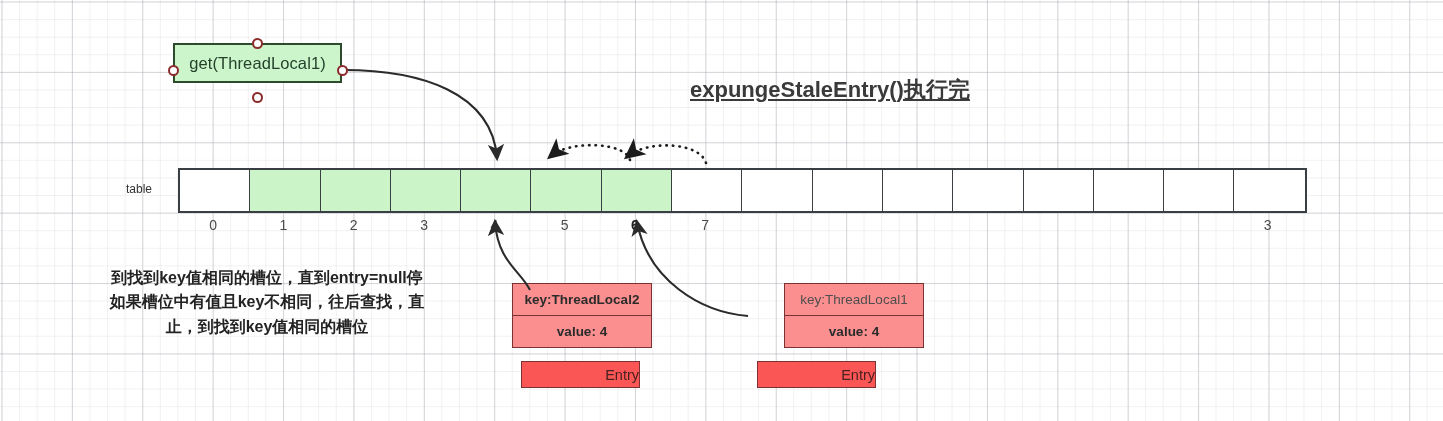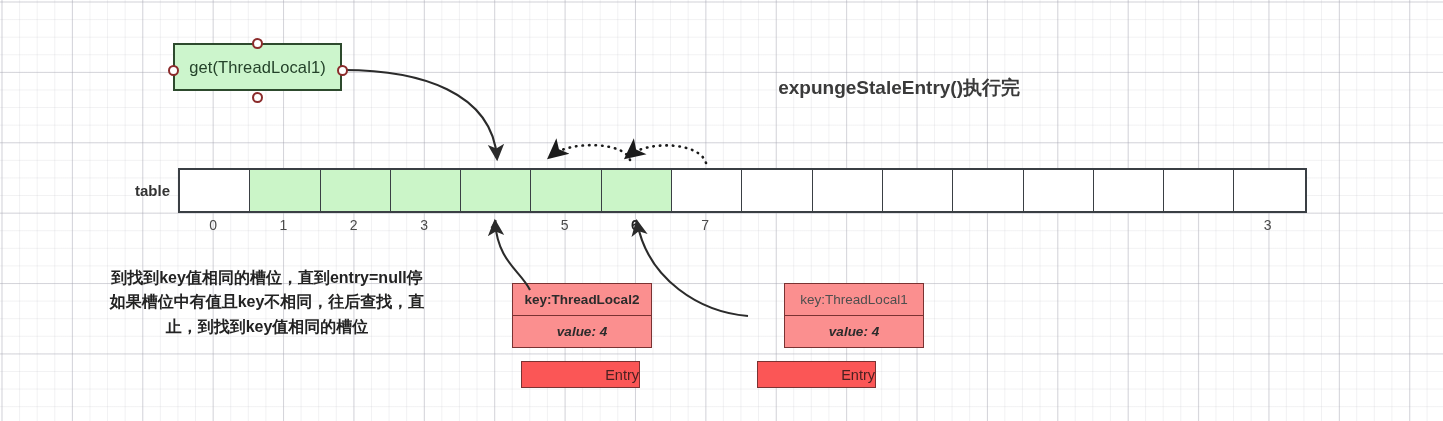--- a/index.html
+++ b/index.html
@@ -26,21 +26,21 @@
     background-position: 1.5px 0.5px, 0.5px 1.5px, 1.5px 0.5px, 0.5px 1.5px;
     font-family: "Liberation Sans", sans-serif;
   }
 
   
   #get-node {
     position: absolute;
     left: 173px;
     top: 43px;
     width: 169px;
-    height: 48px;
+    height: 40px;
     background: #ccf5cc;
     border: 2px solid #2d4a2d;
     box-sizing: border-box;
     display: flex;
     align-items: center;
     justify-content: center;
   }
   #get-node .lbl {
     font-size: 16.5px;
     color: #24422a;
@@ -57,36 +57,37 @@
     box-sizing: border-box;
     z-index: 6;
   }
 
   
   #headline {
     position: absolute;
     left: 690px;
     top: 74px;
     width: 330px;
-    text-align: right;
-    font-size: 19px;
+    text-align: left;
+    font-size: 22px;
     font-weight: bold;
     color: #3a3a3a;
     line-height: 1.45;
+    text-decoration: underline;
   }
 
   
   #table-label {
     position: absolute;
     left: 108px;
     top: 182px;
     width: 62px;
-    text-align: right;
-    font-size: 15px;
-    font-weight: bold;
+    text-align: center;
+    font-size: 12px;
+    font-weight: normal;
     color: #333333;
   }
 
   
   #table-row {
     position: absolute;
     left: 178px;
     top: 168px;
     height: 45px;
     display: flex;
@@ -142,21 +143,21 @@
     border: 1.8px solid #7a3232;
     background: #fb8f8f;
     text-align: center;
     font-size: 13.5px;
     color: #2b2b2b;
     display: flex;
     align-items: center;
     justify-content: center;
   }
   .entry-key { height: 33px; }
-  .entry-value { height: 32px; border-top: none; font-style: italic; }
+  .entry-value { height: 32px; border-top: none; }
   .entry-bottom {
     box-sizing: border-box;
     border: 1.8px solid #7a3232;
     background: #fb5656;
     height: 27px;
     text-align: center;
     font-size: 14.5px;
     color: #4a2020;
     display: flex;
     align-items: center;

